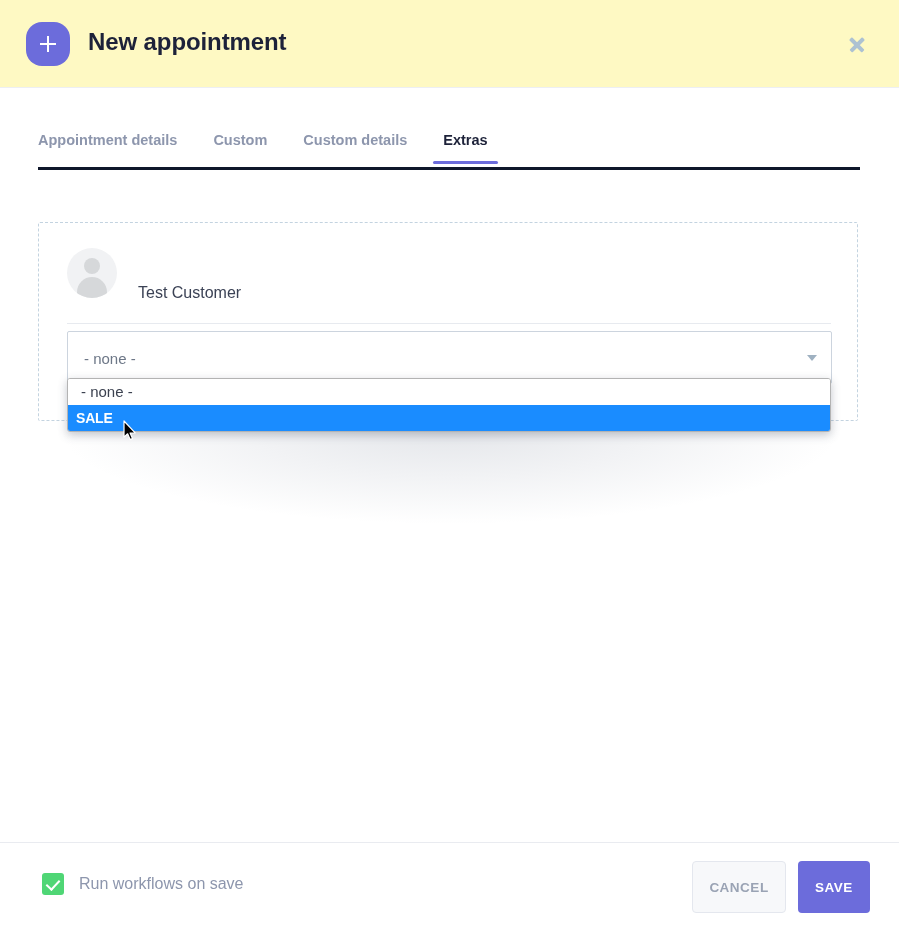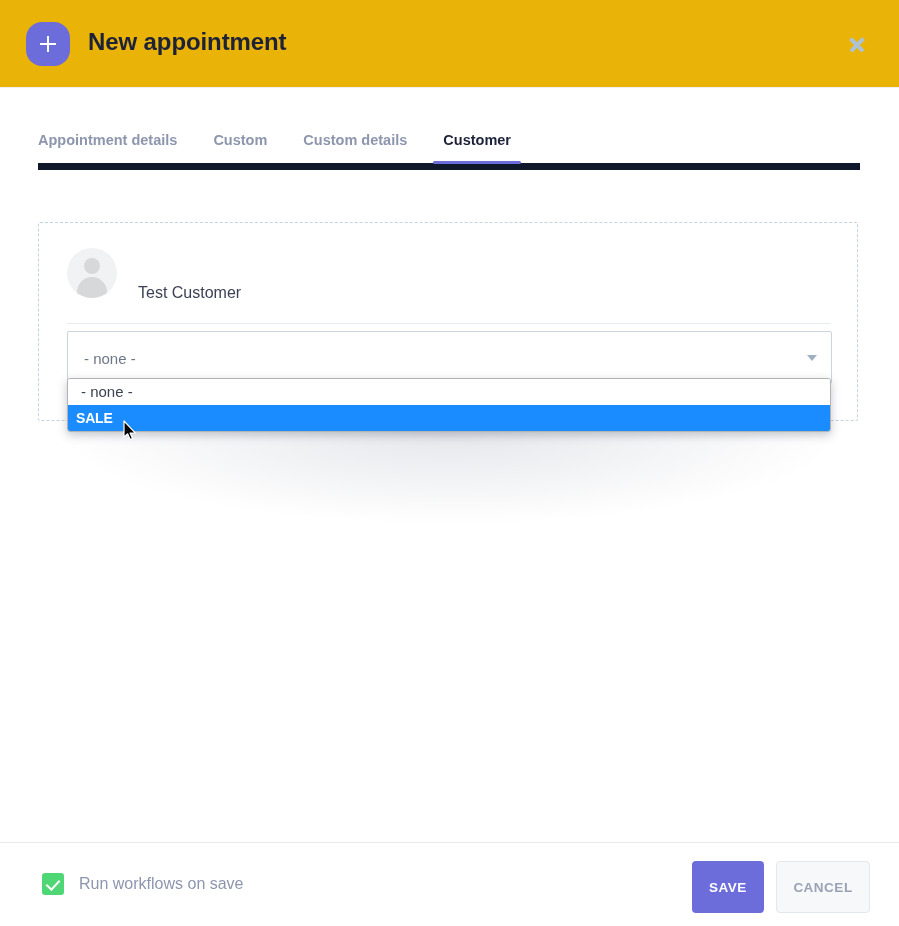--- a/index.html
+++ b/index.html
@@ -18,21 +18,21 @@
     height: 926px;
     background: #ffffff;
   }
 
   
   .modal-header {
     position: absolute;
     left: 0; top: 0;
     width: 899px;
     height: 88px;
-    background: #eab308;
+    background: #fef9c3;
     border-bottom: 1px solid #edeff3;
   }
 
   .plus-badge {
     position: absolute;
     left: 26px; top: 22px;
     width: 44px; height: 44px;
     background: #6c6cdb;
     border-radius: 38% / 38%;
     display: flex;
@@ -84,21 +84,21 @@
   }
   .close-x::before { transform: rotate(45deg); }
   .close-x::after  { transform: rotate(-45deg); }
 
   
   .tabs {
     position: absolute;
     left: 38px; top: 128px;
     width: 822px;
     height: 42px;
-    border-bottom: 7px solid #0f172a;
+    border-bottom: 3px solid #0f172a;
     display: flex;
     align-items: flex-start;
   }
   .tab {
     position: relative;
     padding: 4px 0 16px 0;
     margin-right: 36px;
     font-size: 14.5px;
     font-weight: 600;
     color: #8d96ad;
@@ -339,21 +339,21 @@
     <div class="modal-title">New appointment</div>
     <div class="close-btn">
       <span class="close-x"></span>
     </div>
   </div>
 
   <div class="tabs">
     <div class="tab">Appointment details</div>
     <div class="tab">Custom</div>
     <div class="tab">Custom details</div>
-    <div class="tab active">Customer</div>
+    <div class="tab active">Extras</div>
   </div>
 
   <div class="coupon-panel">
 
     <div class="customer-row">
       <div class="avatar"></div>
       <div class="customer-name">Test Customer</div>
     </div>
 
     <div class="panel-divider"></div>
@@ -375,18 +375,18 @@
   <svg class="cursor" viewBox="0 0 14 21">
     <path d="M1,1 L1,17.2 L4.6,13.8 L7.1,19.6 L9.5,18.6 L7.1,13.0 L12.2,12.9 Z" fill="#000000" stroke="#ffffff" stroke-width="1.2" stroke-linejoin="round"></path>
   </svg>
 
   <div class="footer">
     <div class="workflow-toggle">
       <span class="checkbox"></span>
       <span class="workflow-label">Run workflows on save</span>
     </div>
     <div class="footer-actions">
+      <button class="btn btn-cancel">CANCEL</button>
       <button class="btn btn-save">SAVE</button>
-      <button class="btn btn-cancel">CANCEL</button>
     </div>
   </div>
 
 </div>
 
 </body></html>

